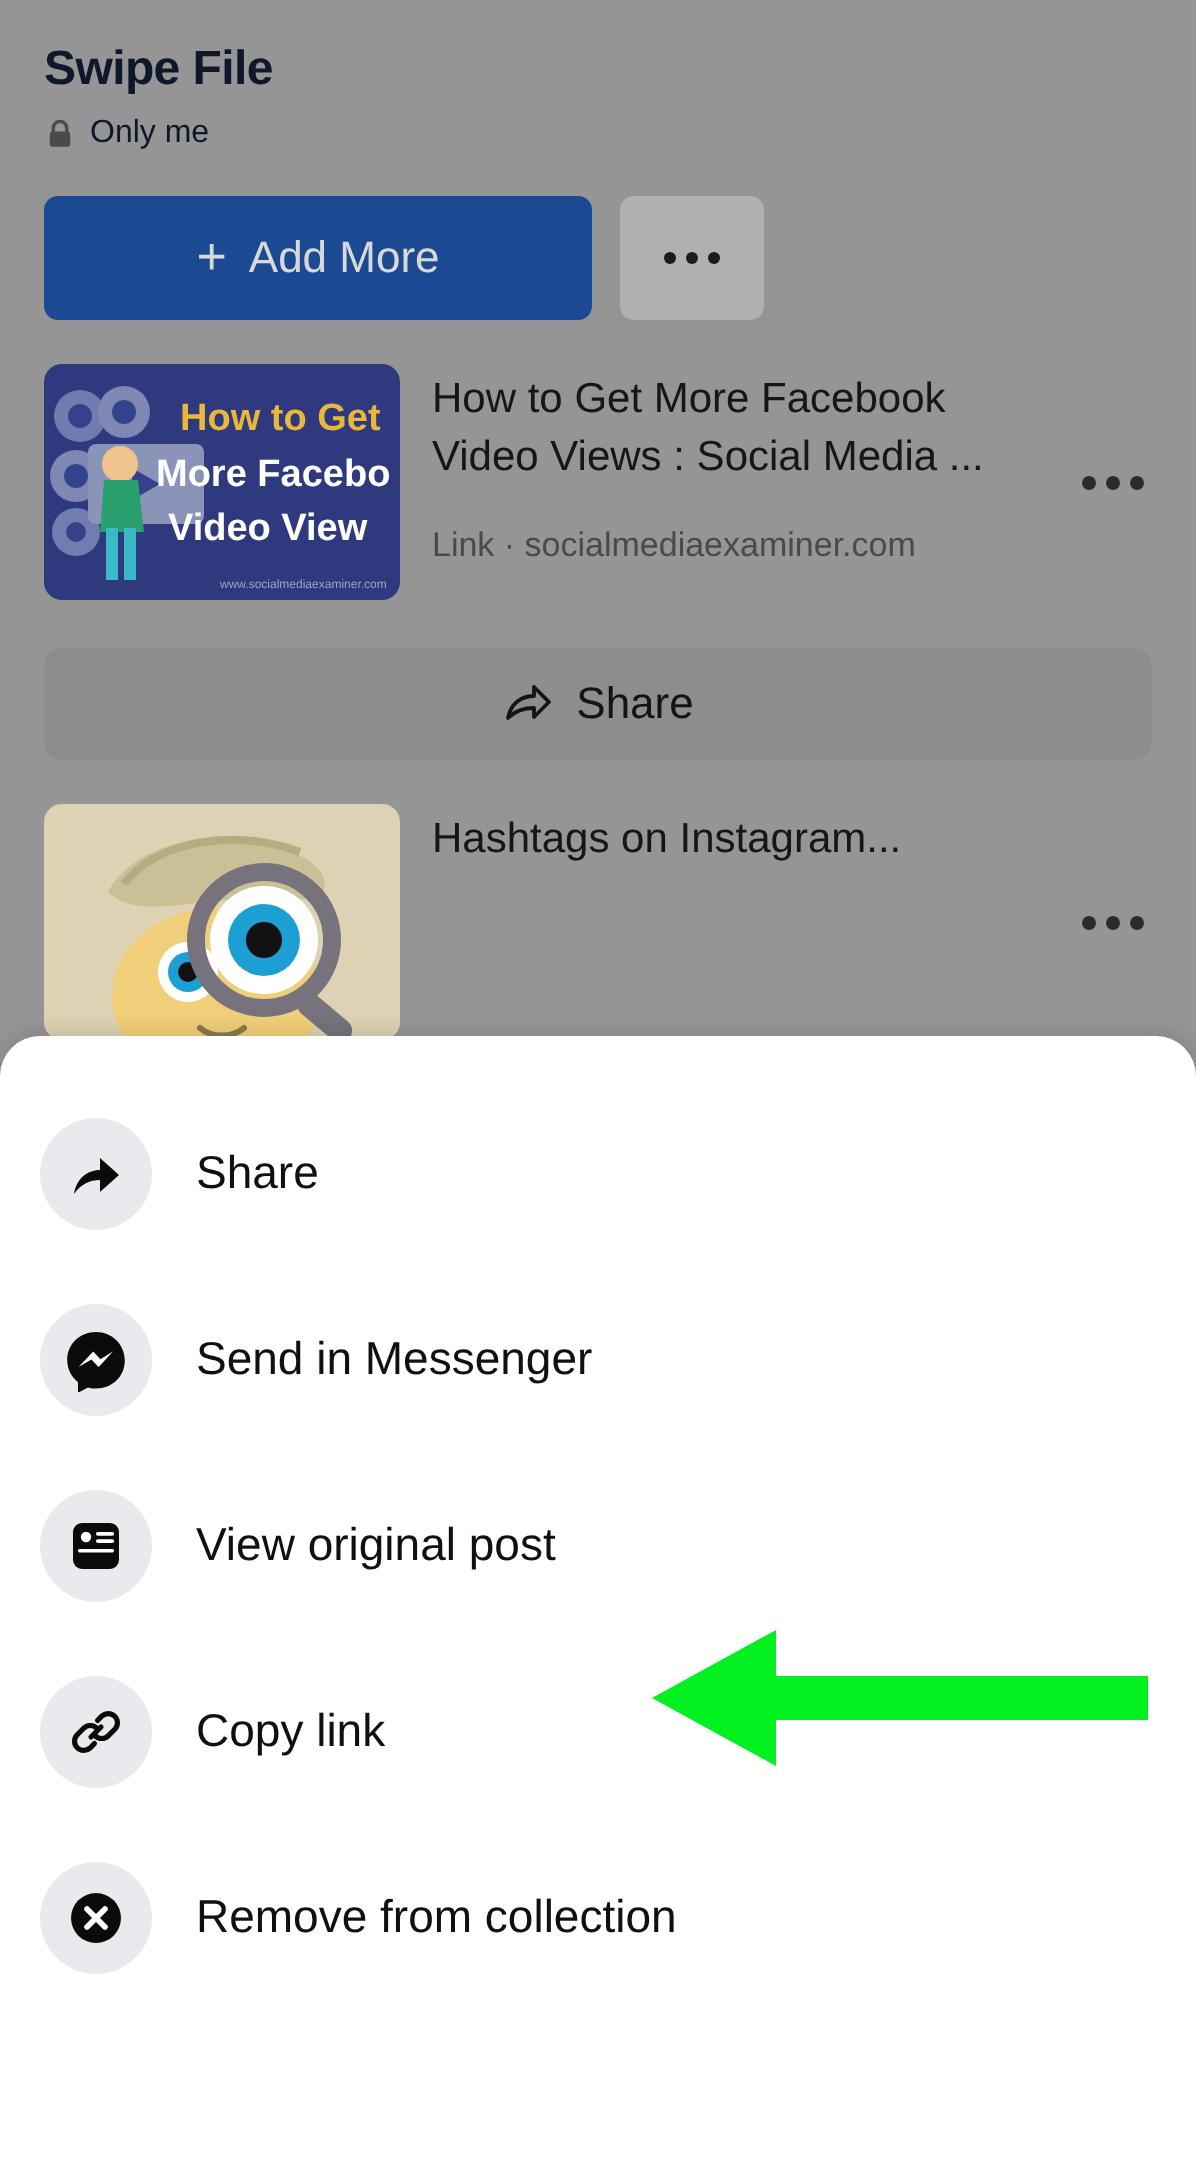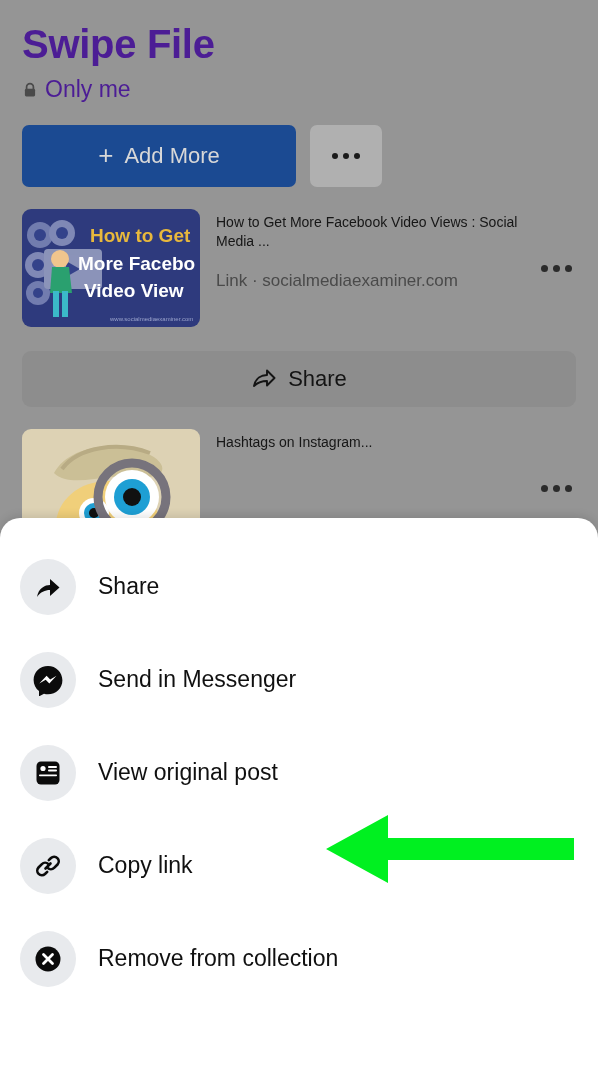--- a/index.html
+++ b/index.html
@@ -21,40 +21,40 @@
     position: absolute;
     inset: 0;
     background: #959595;
   }
 
   .header {
     padding: 22px 22px 0 22px;
   }
 
   #page-title {
-    font-size: 40px;
+    font-size: 24px;
     font-weight: bold;
-    color: #4c1d95;
+    color: #0f172a;
     letter-spacing: -0.3px;
     line-height: 1.1;
   }
 
   .privacy-row {
     display: flex;
     align-items: center;
     gap: 7px;
     margin-top: 10px;
   }
   .privacy-row .lock {
     width: 16px; height: 16px;
     display: inline-block;
   }
   #privacy-label {
-    font-size: 23px;
-    color: #4c1d95;
+    font-size: 16px;
+    color: #0f172a;
   }
 
   .action-row {
     display: flex;
     gap: 14px;
     margin-top: 22px;
     padding: 0 22px;
   }
 
   #add-more-button {
@@ -118,21 +118,21 @@
     text-decoration: underline;
   }
 
   .card-body {
     flex: 1 1 auto;
     min-width: 0;
     padding-top: 4px;
   }
 
   .card-title {
-    font-size: 14px;
+    font-size: 21px;
     color: #161616;
     line-height: 1.34;
   }
 
   .card-sub {
     font-size: 17px;
     color: #4a4a4a;
     margin-top: 20px;
   }
 

